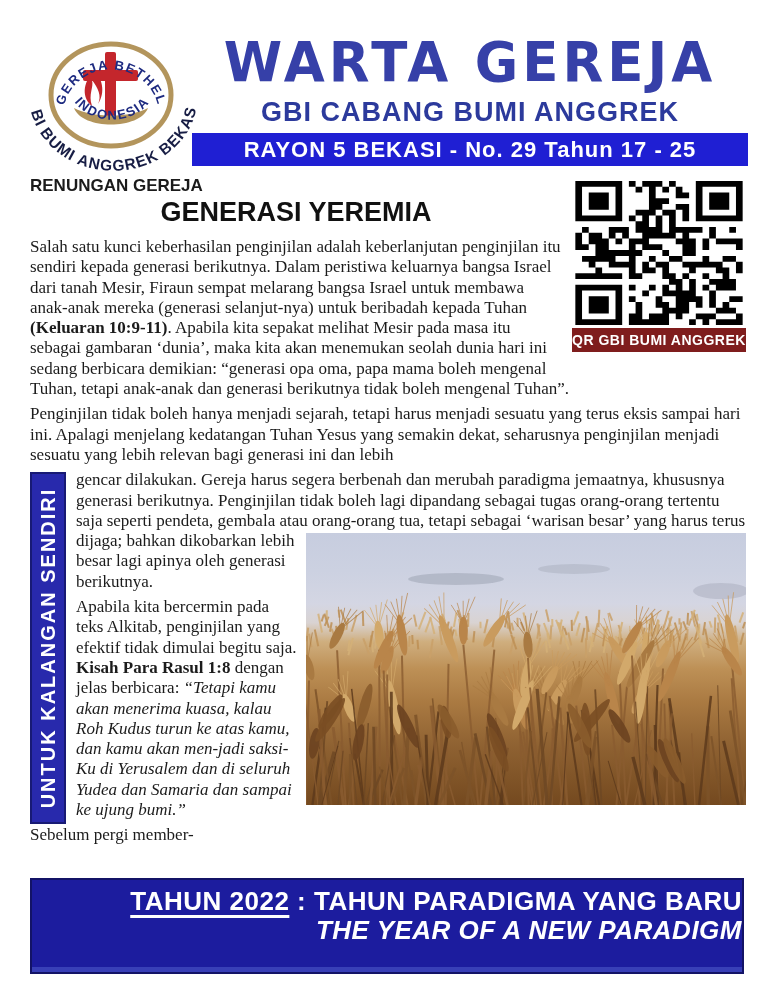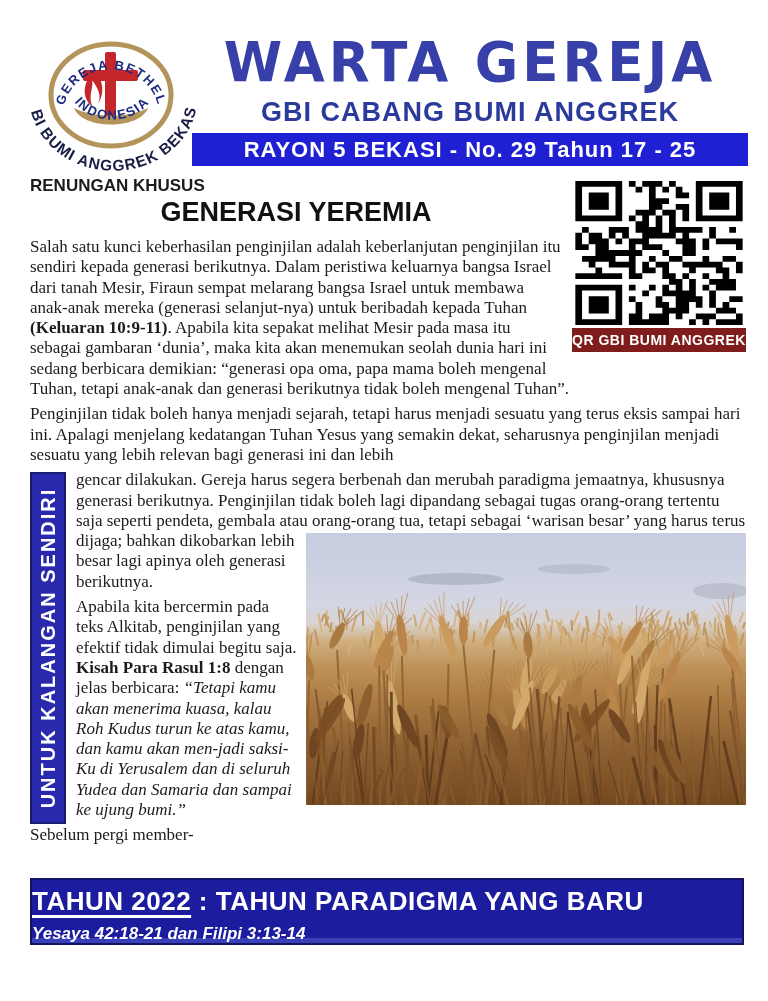--- a/index.html
+++ b/index.html
@@ -35,22 +35,22 @@
                      border:2px solid #181a74;box-sizing:border-box;position:relative;}
   .vtext{position:absolute;left:50%;top:50%;transform:translate(-50%,-50%) rotate(-90deg);
          white-space:nowrap;color:#fff;font-weight:bold;font-size:20px;letter-spacing:2px;}
 
   .photo{display:block;float:right;width:440px;height:272px;margin:2px 0 4px 8px;overflow:hidden;
          background:linear-gradient(180deg,#c7cddf 0%,#ccd1e1 14%,#d4d6e3 26%,#d9d3d2 33%,
                     #cfae7e 40%,#bd9056 50%,#aa7a42 62%,#8f6232 78%,#74491f 100%);}
   .photo svg{display:block;width:100%;height:100%;}
 
   
-  .theme-banner{position:absolute;left:30px;top:878px;width:714px;height:67px;background:#1c1c9e;
-                border:2px solid #131366;box-sizing:border-box;color:#fff;text-align:left;padding-top:6px;
+  .theme-banner{position:absolute;left:30px;top:878px;width:714px;height:96px;background:#1c1c9e;
+                border:2px solid #131366;box-sizing:border-box;color:#fff;text-align:right;padding-top:6px;
                 box-shadow:inset 0 -5px 0 rgba(110,130,230,.35);}
   .t1{font-size:26px;font-weight:bold;line-height:30px;letter-spacing:.5px;}
   .underline{text-decoration:underline;text-underline-offset:5px;text-decoration-thickness:3px;}
   .t2{font-size:26px;font-weight:bold;font-style:italic;line-height:28px;letter-spacing:.5px;}
   .t3{font-size:17px;font-weight:bold;font-style:italic;margin-top:8px;}
 
   .logo-inner{font-size:13px;font-weight:bold;fill:#1d2a80;letter-spacing:1.5px;}
   .logo-outer{font-size:15.5px;font-weight:bold;fill:#171d44;letter-spacing:1px;}
 </style>
 </head>
@@ -90,21 +90,21 @@
   </header>
 
   <main class="article">
     <aside class="qr-box">
       <svg id="qr-svg" viewBox="-0.5 -0.5 26 26" preserveAspectRatio="none">
           <path d="M0 0h1v1h-1zM1 0h1v1h-1zM2 0h1v1h-1zM3 0h1v1h-1zM4 0h1v1h-1zM5 0h1v1h-1zM6 0h1v1h-1zM8 0h1v1h-1zM10 0h1v1h-1zM11 0h1v1h-1zM12 0h1v1h-1zM14 0h1v1h-1zM18 0h1v1h-1zM19 0h1v1h-1zM20 0h1v1h-1zM21 0h1v1h-1zM22 0h1v1h-1zM23 0h1v1h-1zM24 0h1v1h-1zM0 1h1v1h-1zM6 1h1v1h-1zM9 1h1v1h-1zM11 1h1v1h-1zM13 1h1v1h-1zM15 1h1v1h-1zM18 1h1v1h-1zM24 1h1v1h-1zM0 2h1v1h-1zM2 2h1v1h-1zM3 2h1v1h-1zM4 2h1v1h-1zM6 2h1v1h-1zM11 2h1v1h-1zM15 2h1v1h-1zM16 2h1v1h-1zM18 2h1v1h-1zM20 2h1v1h-1zM21 2h1v1h-1zM22 2h1v1h-1zM24 2h1v1h-1zM0 3h1v1h-1zM2 3h1v1h-1zM3 3h1v1h-1zM4 3h1v1h-1zM6 3h1v1h-1zM11 3h1v1h-1zM12 3h1v1h-1zM13 3h1v1h-1zM18 3h1v1h-1zM20 3h1v1h-1zM21 3h1v1h-1zM22 3h1v1h-1zM24 3h1v1h-1zM0 4h1v1h-1zM2 4h1v1h-1zM3 4h1v1h-1zM4 4h1v1h-1zM6 4h1v1h-1zM11 4h1v1h-1zM12 4h1v1h-1zM15 4h1v1h-1zM16 4h1v1h-1zM18 4h1v1h-1zM20 4h1v1h-1zM21 4h1v1h-1zM22 4h1v1h-1zM24 4h1v1h-1zM0 5h1v1h-1zM6 5h1v1h-1zM9 5h1v1h-1zM10 5h1v1h-1zM11 5h1v1h-1zM13 5h1v1h-1zM14 5h1v1h-1zM16 5h1v1h-1zM18 5h1v1h-1zM24 5h1v1h-1zM0 6h1v1h-1zM1 6h1v1h-1zM2 6h1v1h-1zM3 6h1v1h-1zM4 6h1v1h-1zM5 6h1v1h-1zM6 6h1v1h-1zM8 6h1v1h-1zM10 6h1v1h-1zM12 6h1v1h-1zM14 6h1v1h-1zM16 6h1v1h-1zM18 6h1v1h-1zM19 6h1v1h-1zM20 6h1v1h-1zM21 6h1v1h-1zM22 6h1v1h-1zM23 6h1v1h-1zM24 6h1v1h-1zM9 7h1v1h-1zM10 7h1v1h-1zM12 7h1v1h-1zM14 7h1v1h-1zM1 8h1v1h-1zM5 8h1v1h-1zM6 8h1v1h-1zM7 8h1v1h-1zM9 8h1v1h-1zM10 8h1v1h-1zM11 8h1v1h-1zM12 8h1v1h-1zM14 8h1v1h-1zM15 8h1v1h-1zM16 8h1v1h-1zM17 8h1v1h-1zM18 8h1v1h-1zM20 8h1v1h-1zM23 8h1v1h-1zM0 9h1v1h-1zM2 9h1v1h-1zM3 9h1v1h-1zM5 9h1v1h-1zM7 9h1v1h-1zM10 9h1v1h-1zM11 9h1v1h-1zM12 9h1v1h-1zM13 9h1v1h-1zM14 9h1v1h-1zM16 9h1v1h-1zM20 9h1v1h-1zM0 10h1v1h-1zM2 10h1v1h-1zM3 10h1v1h-1zM4 10h1v1h-1zM6 10h1v1h-1zM8 10h1v1h-1zM9 10h1v1h-1zM10 10h1v1h-1zM15 10h1v1h-1zM16 10h1v1h-1zM17 10h1v1h-1zM19 10h1v1h-1zM21 10h1v1h-1zM22 10h1v1h-1zM23 10h1v1h-1zM24 10h1v1h-1zM0 11h1v1h-1zM1 11h1v1h-1zM3 11h1v1h-1zM4 11h1v1h-1zM8 11h1v1h-1zM10 11h1v1h-1zM11 11h1v1h-1zM12 11h1v1h-1zM16 11h1v1h-1zM17 11h1v1h-1zM19 11h1v1h-1zM24 11h1v1h-1zM3 12h1v1h-1zM4 12h1v1h-1zM5 12h1v1h-1zM6 12h1v1h-1zM7 12h1v1h-1zM8 12h1v1h-1zM9 12h1v1h-1zM13 12h1v1h-1zM16 12h1v1h-1zM17 12h1v1h-1zM1 13h1v1h-1zM2 13h1v1h-1zM3 13h1v1h-1zM4 13h1v1h-1zM5 13h1v1h-1zM8 13h1v1h-1zM11 13h1v1h-1zM14 13h1v1h-1zM15 13h1v1h-1zM19 13h1v1h-1zM22 13h1v1h-1zM23 13h1v1h-1zM2 14h1v1h-1zM5 14h1v1h-1zM6 14h1v1h-1zM7 14h1v1h-1zM8 14h1v1h-1zM10 14h1v1h-1zM12 14h1v1h-1zM13 14h1v1h-1zM16 14h1v1h-1zM17 14h1v1h-1zM18 14h1v1h-1zM19 14h1v1h-1zM20 14h1v1h-1zM21 14h1v1h-1zM24 14h1v1h-1zM3 15h1v1h-1zM8 15h1v1h-1zM10 15h1v1h-1zM11 15h1v1h-1zM13 15h1v1h-1zM17 15h1v1h-1zM21 15h1v1h-1zM22 15h1v1h-1zM24 15h1v1h-1zM0 16h1v1h-1zM1 16h1v1h-1zM2 16h1v1h-1zM3 16h1v1h-1zM4 16h1v1h-1zM5 16h1v1h-1zM6 16h1v1h-1zM8 16h1v1h-1zM9 16h1v1h-1zM13 16h1v1h-1zM14 16h1v1h-1zM16 16h1v1h-1zM19 16h1v1h-1zM22 16h1v1h-1zM14 17h1v1h-1zM15 17h1v1h-1zM17 17h1v1h-1zM20 17h1v1h-1zM21 17h1v1h-1zM22 17h1v1h-1zM23 17h1v1h-1zM0 18h1v1h-1zM1 18h1v1h-1zM2 18h1v1h-1zM3 18h1v1h-1zM4 18h1v1h-1zM5 18h1v1h-1zM6 18h1v1h-1zM8 18h1v1h-1zM11 18h1v1h-1zM13 18h1v1h-1zM15 18h1v1h-1zM17 18h1v1h-1zM19 18h1v1h-1zM21 18h1v1h-1zM22 18h1v1h-1zM23 18h1v1h-1zM0 19h1v1h-1zM6 19h1v1h-1zM10 19h1v1h-1zM13 19h1v1h-1zM14 19h1v1h-1zM15 19h1v1h-1zM16 19h1v1h-1zM17 19h1v1h-1zM20 19h1v1h-1zM0 20h1v1h-1zM2 20h1v1h-1zM3 20h1v1h-1zM4 20h1v1h-1zM6 20h1v1h-1zM8 20h1v1h-1zM12 20h1v1h-1zM15 20h1v1h-1zM16 20h1v1h-1zM17 20h1v1h-1zM18 20h1v1h-1zM20 20h1v1h-1zM23 20h1v1h-1zM24 20h1v1h-1zM0 21h1v1h-1zM2 21h1v1h-1zM3 21h1v1h-1zM4 21h1v1h-1zM6 21h1v1h-1zM9 21h1v1h-1zM12 21h1v1h-1zM13 21h1v1h-1zM15 21h1v1h-1zM16 21h1v1h-1zM18 21h1v1h-1zM20 21h1v1h-1zM22 21h1v1h-1zM0 22h1v1h-1zM2 22h1v1h-1zM3 22h1v1h-1zM4 22h1v1h-1zM6 22h1v1h-1zM9 22h1v1h-1zM13 22h1v1h-1zM14 22h1v1h-1zM15 22h1v1h-1zM16 22h1v1h-1zM21 22h1v1h-1zM22 22h1v1h-1zM23 22h1v1h-1zM0 23h1v1h-1zM6 23h1v1h-1zM8 23h1v1h-1zM9 23h1v1h-1zM11 23h1v1h-1zM12 23h1v1h-1zM13 23h1v1h-1zM15 23h1v1h-1zM18 23h1v1h-1zM19 23h1v1h-1zM20 23h1v1h-1zM24 23h1v1h-1zM0 24h1v1h-1zM1 24h1v1h-1zM2 24h1v1h-1zM3 24h1v1h-1zM4 24h1v1h-1zM5 24h1v1h-1zM6 24h1v1h-1zM8 24h1v1h-1zM9 24h1v1h-1zM10 24h1v1h-1zM11 24h1v1h-1zM12 24h1v1h-1zM13 24h1v1h-1zM17 24h1v1h-1zM19 24h1v1h-1zM21 24h1v1h-1zM22 24h1v1h-1zM23 24h1v1h-1zM24 24h1v1h-1z" fill="#000"></path>
         </svg>
       <div class="qr-label">QR GBI BUMI ANGGREK</div>
     </aside>
 
-    <div class="kicker">RENUNGAN KHUSUS</div>
+    <div class="kicker">RENUNGAN GEREJA</div>
     <h1 class="headline">
       <span class="hl">GENERASI YEREMIA</span>
     </h1>
 
     <p class="body"><span>Salah satu kunci keberhasilan penginjilan adalah keberlanjutan penginjilan itu sendiri kepada generasi berikutnya. Dalam peristiwa keluarnya bangsa Israel dari tanah Mesir, Firaun sempat melarang bangsa Israel untuk membawa anak-anak mereka (generasi selanjut-nya) untuk beribadah kepada Tuhan </span><b>(Keluaran 10:9-11)</b><span>. Apabila kita sepakat melihat Mesir pada masa itu sebagai gambaran ‘dunia’, maka kita akan menemukan seolah dunia hari ini sedang berbicara demikian: “generasi opa oma, papa mama boleh mengenal Tuhan, tetapi anak-anak dan generasi berikutnya tidak boleh mengenal Tuhan”.</span></p>
 
     <p class="body">Penginjilan tidak boleh hanya menjadi sejarah, tetapi harus menjadi sesuatu yang terus eksis sampai hari ini. Apalagi menjelang kedatangan Tuhan Yesus yang semakin dekat, seharusnya penginjilan menjadi sesuatu yang lebih relevan bagi generasi ini dan lebih</p>
 
     <div class="lower">
       <div class="side-strip">
@@ -638,16 +638,16 @@
               <ellipse cx="101.87927603721619" cy="193.11612963676453" rx="5" ry="23.71121519804001" fill="#6b4220" opacity="0.9" transform="rotate(-24.535884857177734 101.87927603721619 193.11612963676453)"></ellipse>
             </svg>
           </span><span> lebih besar lagi apinya oleh generasi berikutnya.</span></p>
       <p class="body"><span>Apabila kita bercermin pada teks Alkitab, penginjilan yang efektif tidak dimulai begitu saja. </span><b>Kisah Para Rasul 1:8</b><span> dengan jelas berbicara: </span><i>“Tetapi kamu akan menerima kuasa, kalau Roh Kudus turun ke atas kamu, dan kamu akan men-jadi saksi-Ku di Yerusalem dan di seluruh Yudea dan Samaria dan sampai ke ujung bumi.”</i></p>
       <p class="body">Sebelum pergi member-</p>
     </div>
   </main>
 
   <footer class="theme-banner">
     <div class="t1"><span class="underline">TAHUN 2022</span><span> : TAHUN PARADIGMA YANG BARU</span></div>
-    <div class="t3">Yesaya 42:18-21 dan Filipi 3:13-14</div>
+    <div class="t2">THE YEAR OF A NEW PARADIGM</div>
   </footer>
 
 </div>
 
 </body></html>

